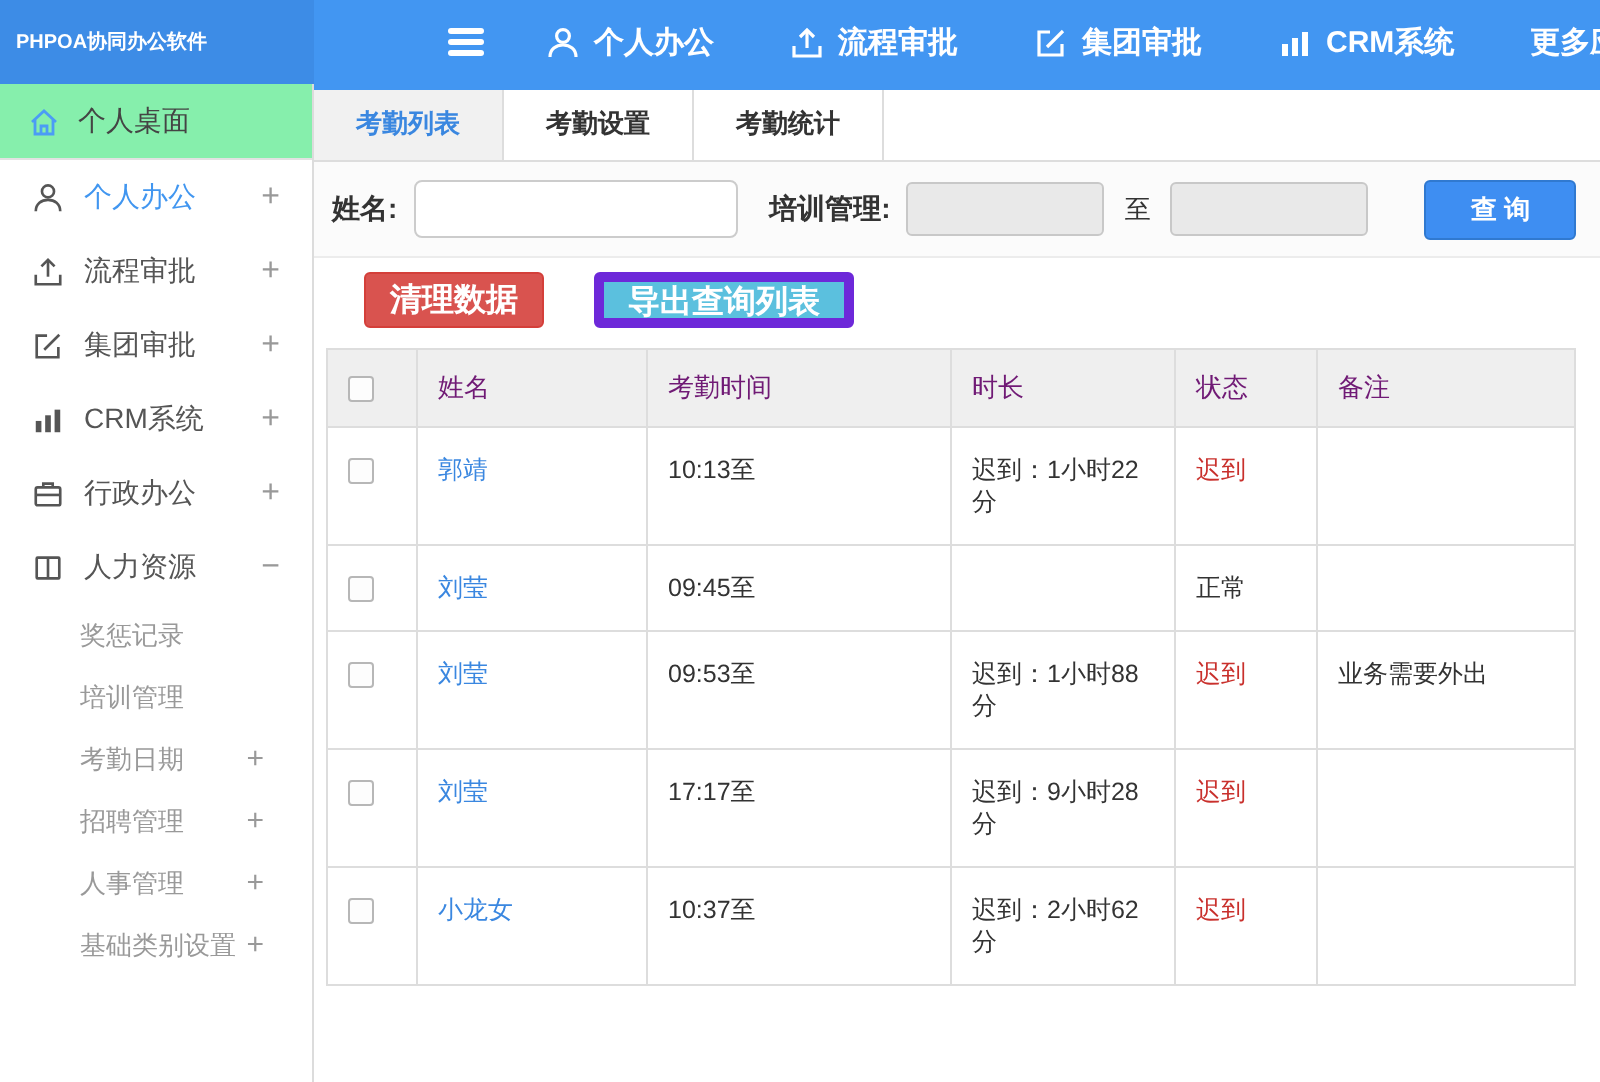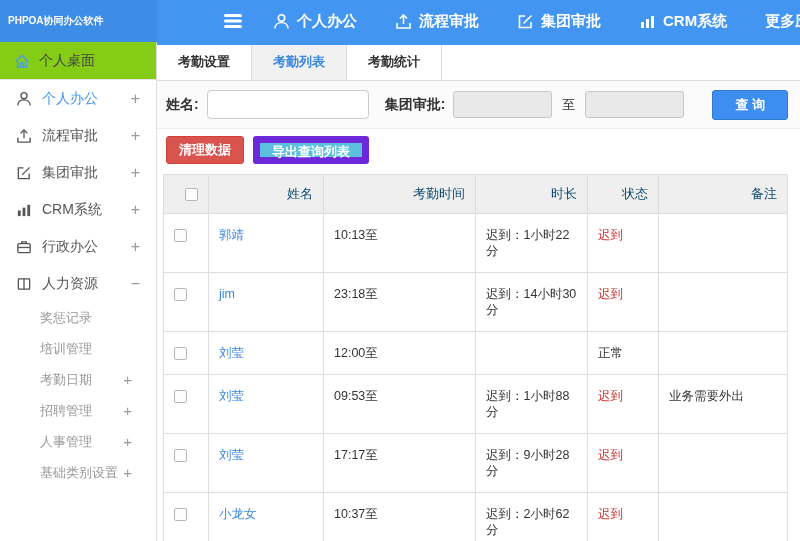--- a/index.html
+++ b/index.html
@@ -17,21 +17,21 @@
   .nav { display:flex; align-items:center; margin-left:30px; flex:1; }
   .nav-item { display:flex; align-items:center; margin-right:38px; font-size:15px;
     font-weight:bold; cursor:pointer; white-space:nowrap; }
   .nav-item svg { margin-right:7px; }
   .nav-item:last-child { margin-right:0; }
   .nav-spring { flex:1; }
 
   
   .sidebar { position:absolute; left:0; top:42px; width:157px; height:499px;
     background:#fff; border-right:1px solid #dcdcdc; overflow:hidden; }
-  .side-desktop { height:38px; background:#84cc16; border-bottom:1px solid #e2e2e2;
+  .side-desktop { height:38px; background:#86efac; border-bottom:1px solid #e2e2e2;
     display:flex; align-items:center; padding-left:14px; font-size:14px; color:#444;
     cursor:pointer; }
   .side-desktop svg { margin-right:9px; }
   .side-item { height:37px; display:flex; align-items:center; padding-left:16px;
     font-size:14px; color:#555; cursor:pointer; position:relative; }
   .side-item svg { margin-right:10px; flex:0 0 auto; }
   .side-label { flex:1; }
   .side-label.active { color:#4196f0; }
   .expander { position:absolute; right:16px; color:#999; font-size:16px;
     line-height:16px; cursor:pointer; }
@@ -58,32 +58,32 @@
     background:#fff; padding:0 8px; font-size:13px; outline:none; margin-right:16px; }
   .date-input { width:99px; height:27px; border:1px solid #c8c8c8; border-radius:3px;
     background:#e9e9e9; padding:0 6px; font-size:13px; outline:none; }
   .to-label { font-size:13px; color:#333; margin:0 10px; }
   .search-btn { margin-left:28px; width:76px; height:30px; border:1px solid #3079d0;
     border-radius:3px; background:#3e8ef2; color:#fff; font-size:13px;
     font-weight:bold; cursor:pointer; white-space:nowrap; }
 
   .actionbar { height:38px; display:flex; align-items:center; padding-left:9px;
     margin-top:2px; }
-  .btn { height:28px; border-radius:3px; color:#fff; font-size:13px;
-    font-weight:bold; padding:0 12px; cursor:pointer; white-space:nowrap; }
+  .btn { height:28px; border-radius:3px; color:#fff; font-size:16px;
+    font-weight:bold; padding:0 12px; cursor:pointer; white-space:nowrap;margin-left:16px; }
   .btn-danger { background:#d9534f; border:1px solid #d43f3a; margin-right:9px; }
-  .btn-info { background:#5bc0de; border:7px solid #6d28d9; }
+  .btn-info { background:#5bc0de; border:5px solid #6d28d9; }
 
   
   table { border-collapse:collapse; table-layout:fixed; width:624px;
     margin:5px 0 0 6px; }
   th, td { border:1px solid #ddd; text-align:left; vertical-align:top;
     font-size:12.5px; overflow:hidden; }
-  th { background:#efefef; color:#0c4a6e; font-weight:normal; font-size:13px;
-    padding:10px 10px;text-align:right; }
+  th { background:#efefef; color:#701a75; font-weight:normal; font-size:13px;
+    padding:10px 10px; }
   td { padding:13px 8px 13px 10px; color:#333; line-height:16px; background:#fff; }
   .col-check { width:45px; } .col-name { width:115px; } .col-time { width:152px; }
   .col-dur { width:112px; } .col-status { width:71px; } .col-note { width:129px; }
   .checkbox { display:inline-block; width:13px; height:13px; border:1px solid #b7b7b7;
     border-radius:2px; background:#fdfdfd; cursor:pointer; vertical-align:middle; }
   th .checkbox { margin-top:1px; }
   .link { color:#3a87e0; text-decoration:none; cursor:pointer; }
   .status-late { color:#c9302c; }
   .status-normal { color:#333; }
   .dur-line { min-height:0; }
@@ -226,29 +226,29 @@
     <div class="side-sub">
       <span>基础类别设置</span>
       <span class="expander">+</span>
     </div>
   </div>
 
   <div class="main">
     <div class="blue-line"></div>
 
     <div class="tabbar">
+      <div class="tab active">考勤列表</div>
       <div class="tab">考勤设置</div>
-      <div class="tab active">考勤列表</div>
       <div class="tab">考勤统计</div>
     </div>
 
     <div class="filterbar">
       <span class="flabel">姓名:</span>
       <input class="name-input" type="text" value="" style="">
-      <span class="flabel">集团审批:</span>
+      <span class="flabel">培训管理:</span>
       <input class="date-input" type="text" value="" style="">
       <span class="to-label">至</span>
       <input class="date-input" type="text" value="" style="">
       <button class="search-btn">查 询</button>
     </div>
 
     <div class="actionbar">
       <button class="btn btn-danger">清理数据</button>
       <button class="btn btn-info">导出查询列表</button>
     </div>
@@ -277,36 +277,25 @@
         <td><a class="link">郭靖</a></td>
         <td>10:13至</td>
         <td>
           <div class="dur-line">迟到：1小时22分</div>
           <div class="dur-line"></div>
         </td>
         <td><span class="status-late">迟到</span></td>
         <td></td>
       </tr>
 
-      <tr>
-        <td><span class="checkbox"></span></td>
-        <td><a class="link">jim</a></td>
-        <td>23:18至</td>
-        <td>
-          <div class="dur-line">迟到：14小时30分</div>
-          <div class="dur-line"></div>
-        </td>
-        <td><span class="status-late">迟到</span></td>
-        <td></td>
-      </tr>
 
       <tr>
         <td><span class="checkbox"></span></td>
         <td><a class="link">刘莹</a></td>
-        <td>12:00至</td>
+        <td>09:45至</td>
         <td>
           <div class="dur-line"></div>
           <div class="dur-line"></div>
         </td>
         <td><span class="status-normal">正常</span></td>
         <td></td>
       </tr>
 
       <tr>
         <td><span class="checkbox"></span></td>

